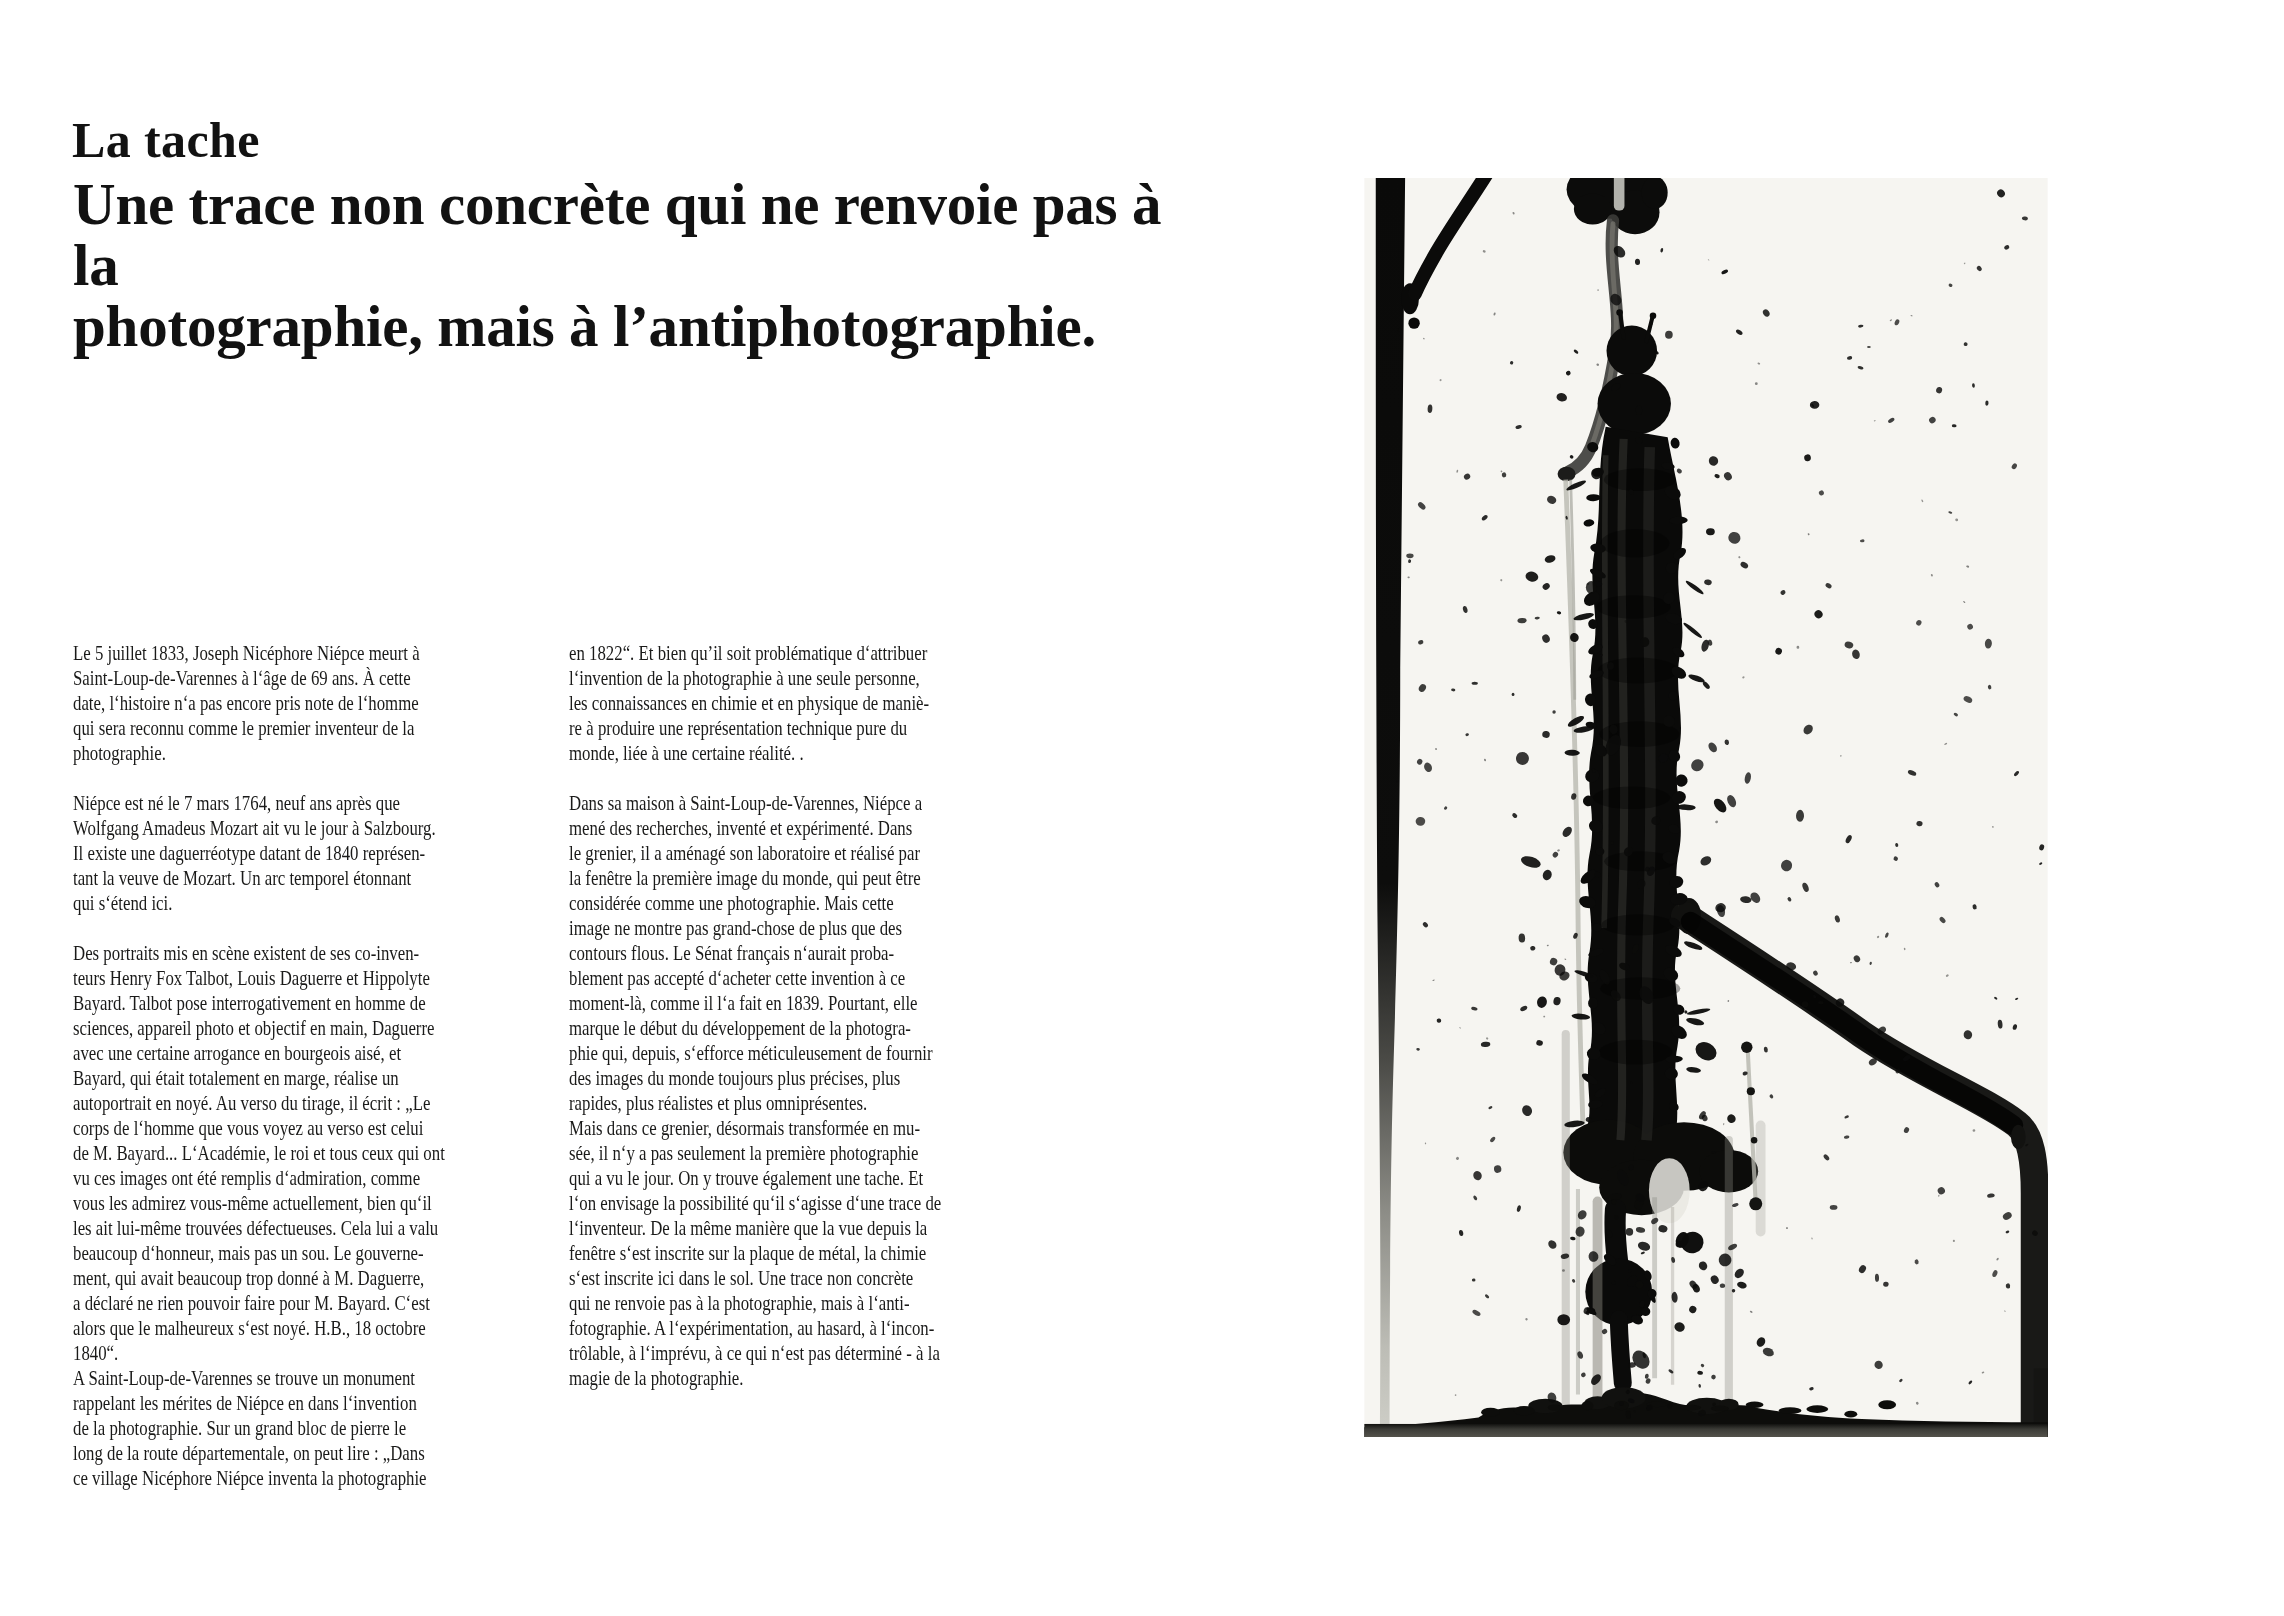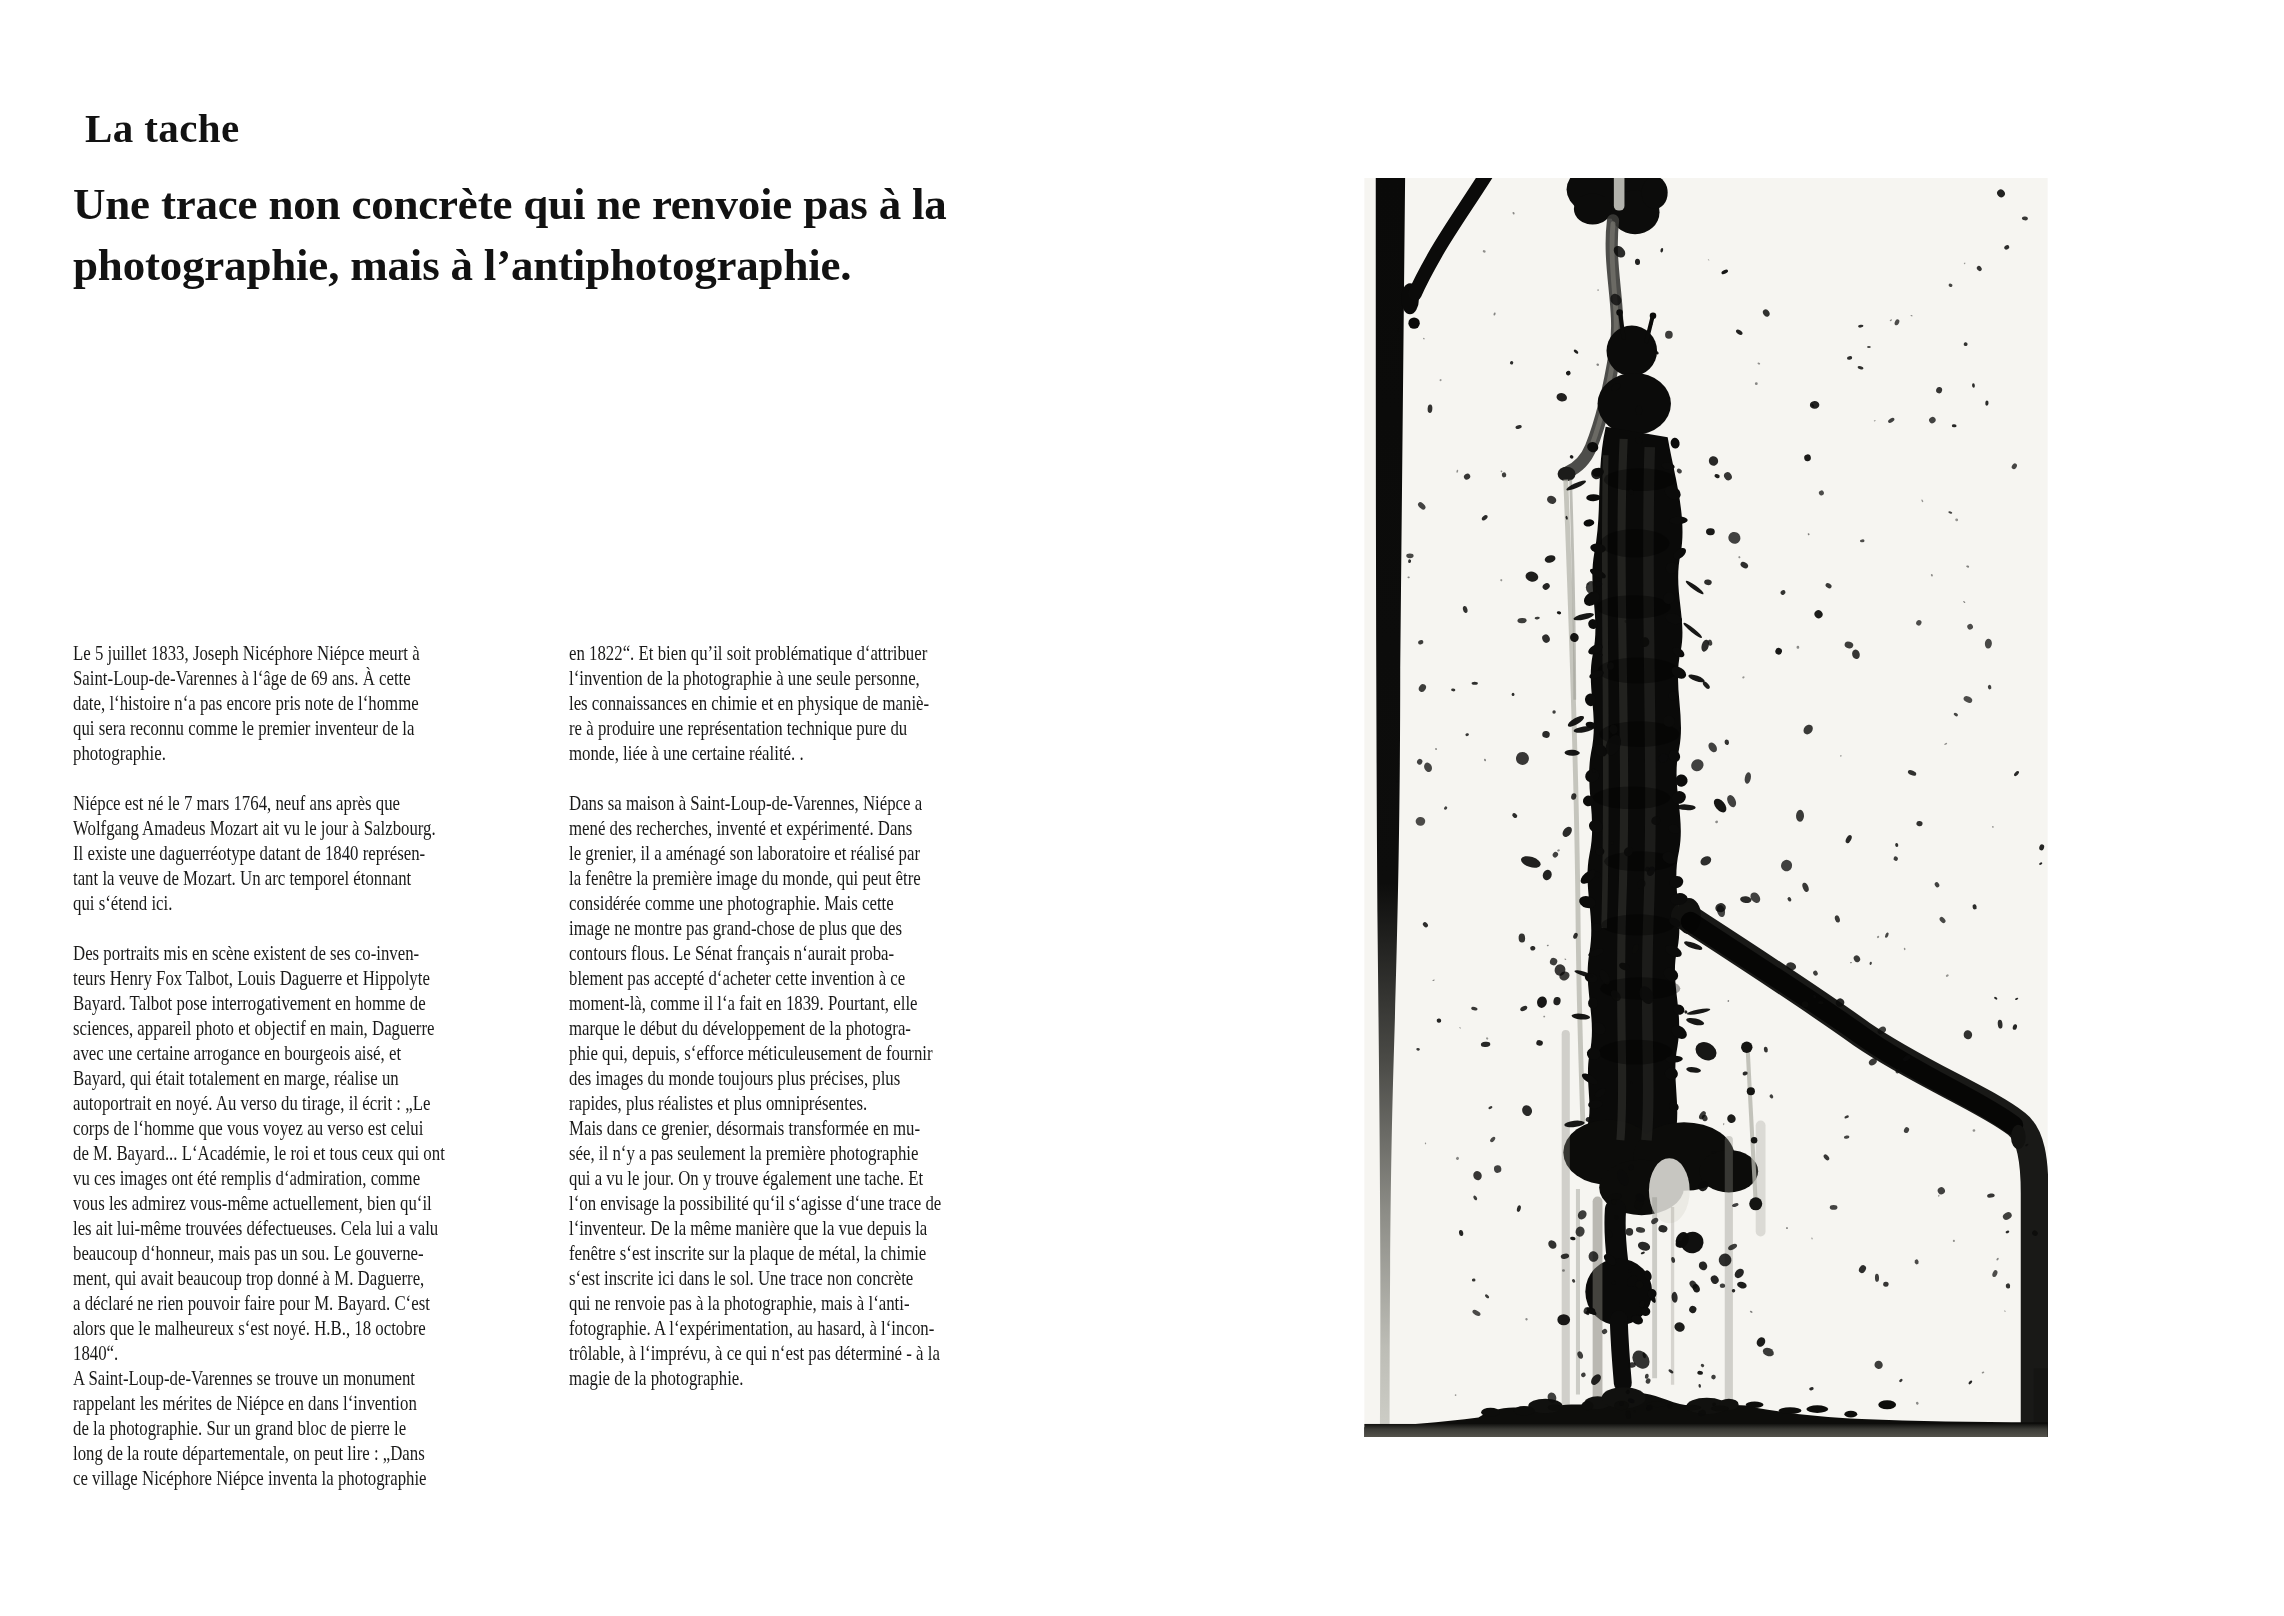--- a/index.html
+++ b/index.html
@@ -5,27 +5,27 @@
   html,body{margin:0;padding:0;}
   body{
     width:2284px;height:1617px;
     background:#ffffff;
     position:relative;
     overflow:hidden;
     font-family:"Liberation Serif", serif;
     color:#161616;
   }
   .page-title{
-    position:absolute;left:85px;top:78px;
-    font-size:41px;line-height:1.15;font-weight:600;
+    position:absolute;left:72px;top:78px;
+    font-size:50px;line-height:1.15;font-weight:600;
     letter-spacing:0.4px;color:#121212;
   }
   .standfirst{
     position:absolute;left:73px;top:174px;
-    font-size:45px;line-height:61px;font-weight:600;
+    font-size:59px;line-height:61px;font-weight:600;
     letter-spacing:-0.2px;color:#121212;
     white-space:pre-line;
     width:1142px;
   }
   .column{
     position:absolute;top:641px;
     width:571px;
     font-size:21px;line-height:25px;font-weight:400;
     white-space:pre-line;
     transform:scaleX(.8);

